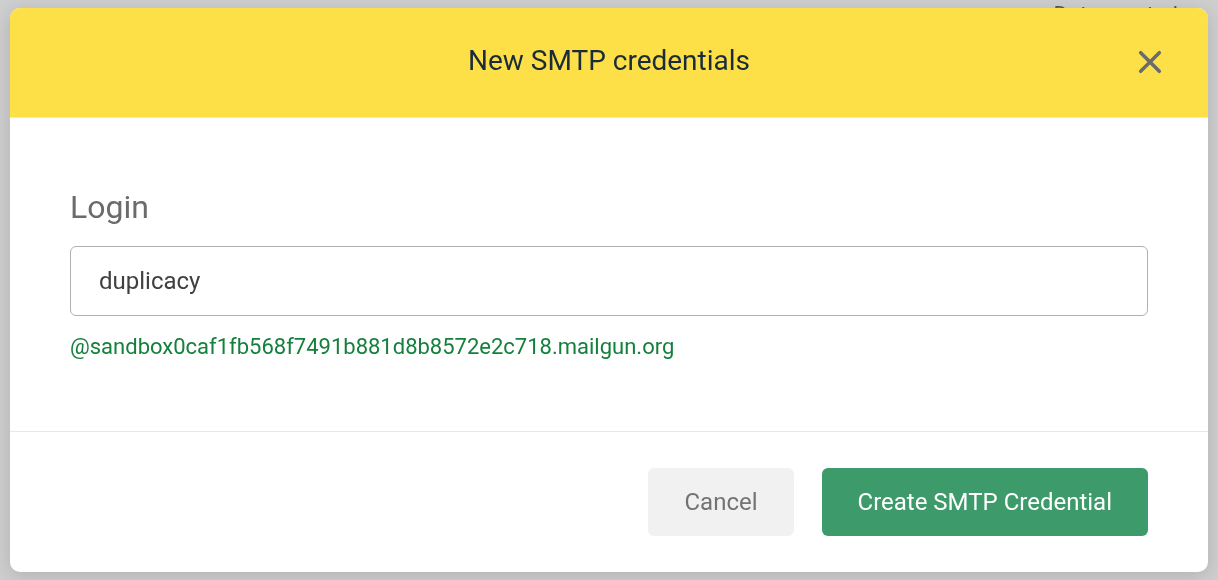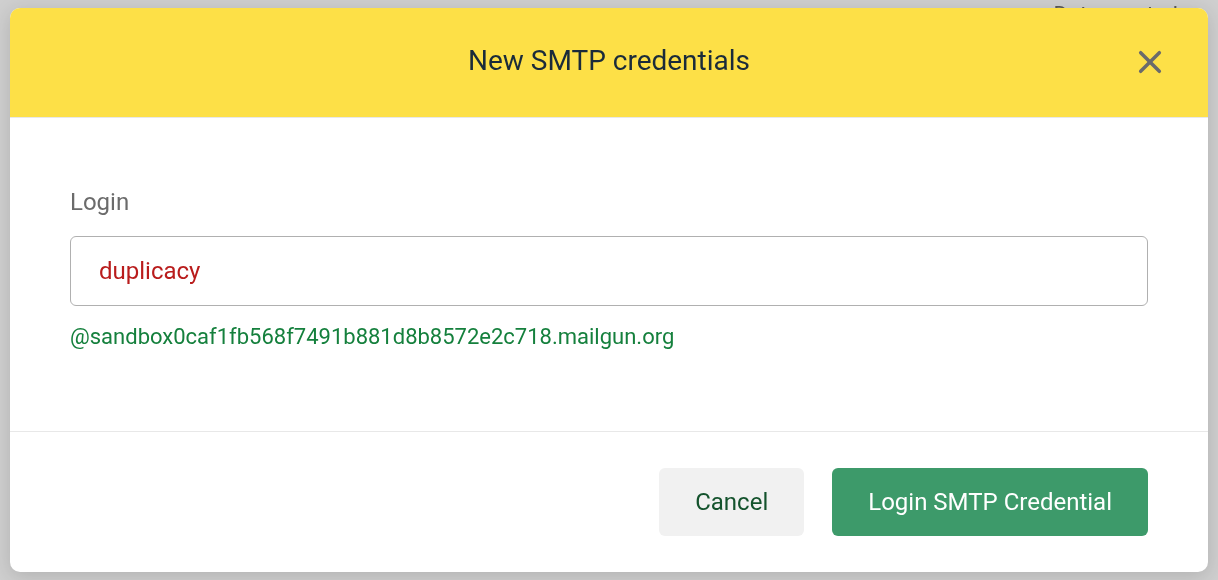--- a/index.html
+++ b/index.html
@@ -65,33 +65,33 @@
       height: 28px;
       stroke: #6b6b6b;
       stroke-width: 3;
       stroke-linecap: round;
     }
     .modal-body {
       flex: 1;
       padding: 70px 60px 20px 60px;
     }
     .field-label {
-      font-size: 24px;
+      font-size: 32px;
       color: #6b6b6b;
       margin-bottom: 20px;
       display: block;
     }
     .text-input {
       width: 100%;
       height: 70px;
       border: 1px solid #b0b0b0;
       border-radius: 6px;
       padding: 0 28px;
       font-size: 24px;
-      color: #b91c1c;
+      color: #404040;
       outline: none;
       font-family: inherit;
     }
     .helper-text {
       font-size: 22px;
       color: #15803d;
       margin-top: 18px;
     }
     .modal-footer {
       border-top: 1px solid #e8e8e8;
@@ -105,21 +105,21 @@
       border-radius: 6px;
       font-size: 24px;
       padding: 0 36px;
       cursor: pointer;
       border: none;
       font-family: inherit;
       font-weight: 400;
     }
     .btn-secondary {
       background: #f1f1f1;
-      color: #14532d;
+      color: #737373;
     }
     .btn-primary {
       background: #3d9a6a;
       color: #ffffff;
     }
   </style>
 </head>
 <body>
 
 <div class="bg-text">Date created</div>
@@ -136,15 +136,15 @@
   </div>
 
   <div class="modal-body">
     <label class="field-label">Login</label>
     <input type="text" class="text-input" value="duplicacy" style="">
     <div class="helper-text">@sandbox0caf1fb568f7491b881d8b8572e2c718.mailgun.org</div>
   </div>
 
   <div class="modal-footer">
     <button class="btn btn-secondary">Cancel</button>
-    <button class="btn btn-primary">Login SMTP Credential</button>
+    <button class="btn btn-primary">Create SMTP Credential</button>
   </div>
 </div>
 
 </body></html>

